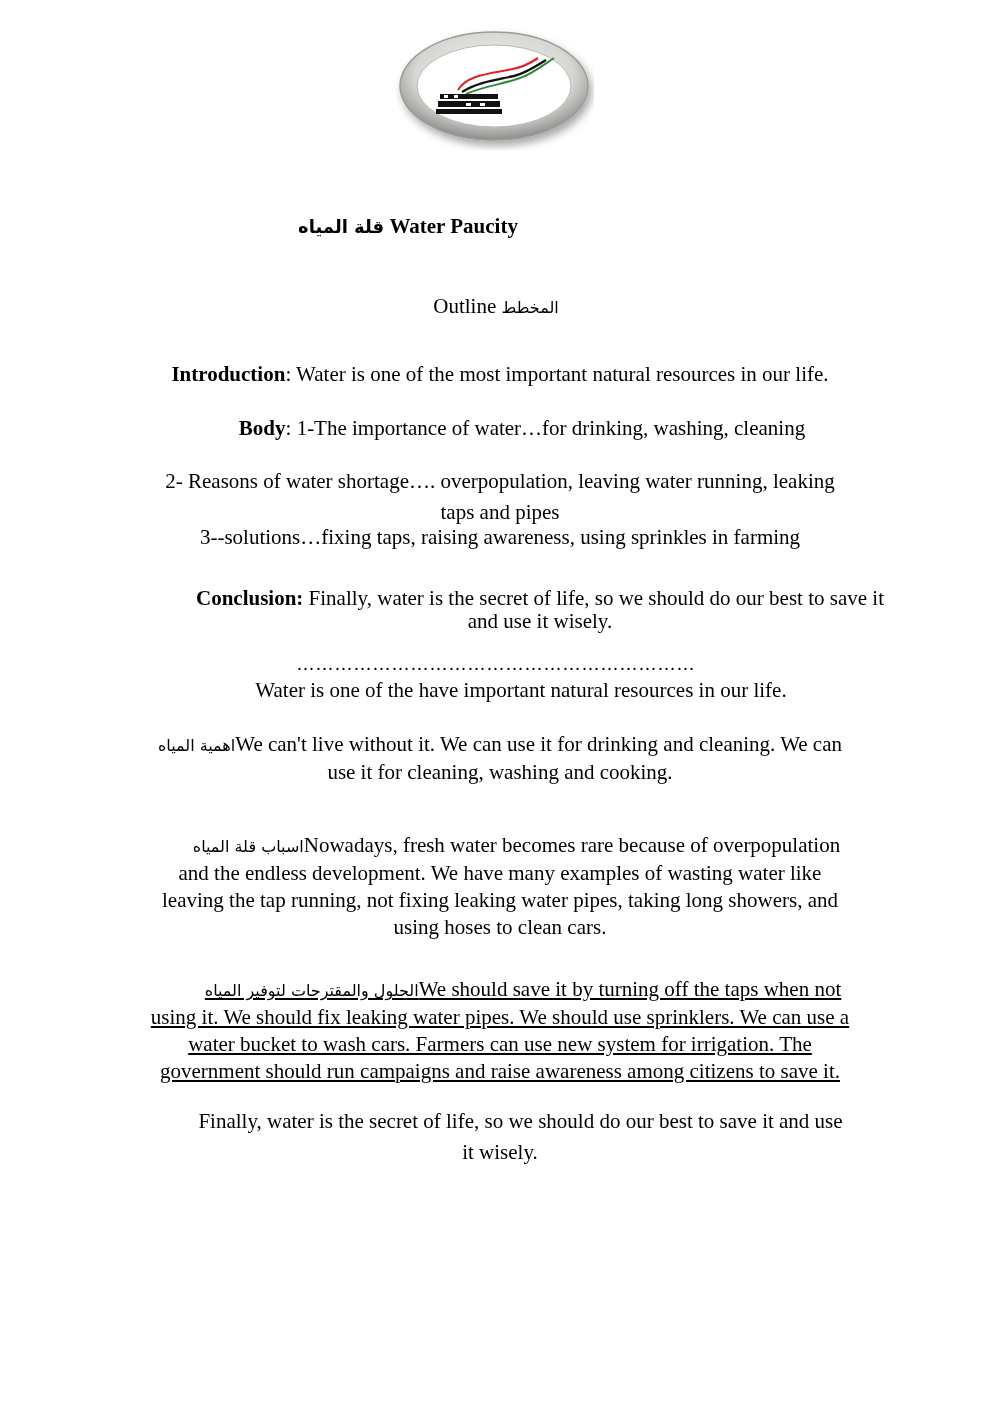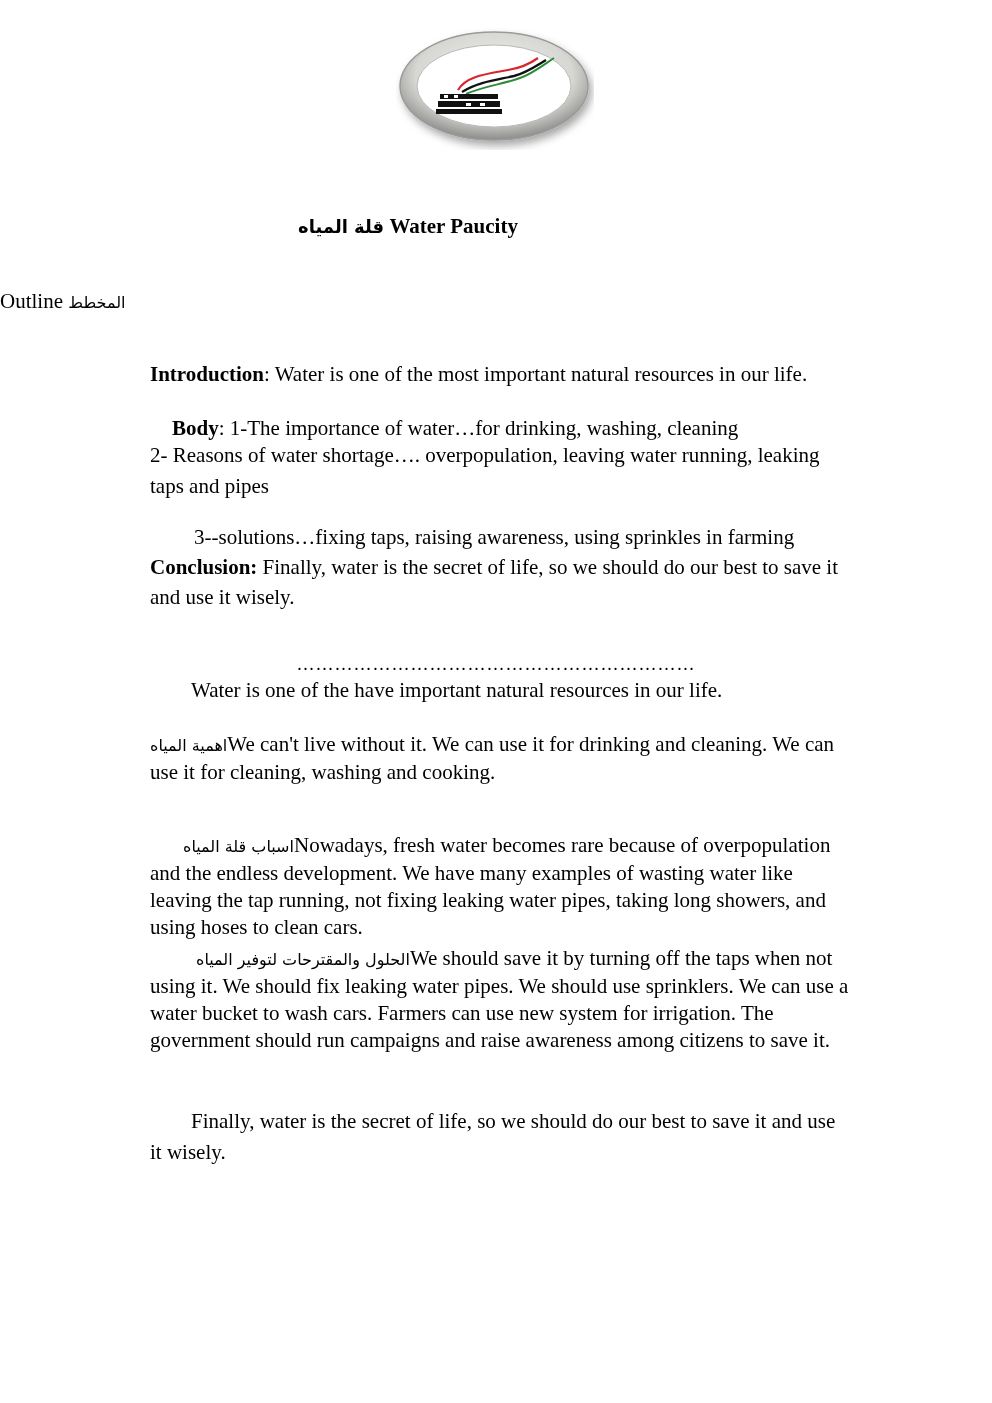--- a/index.html
+++ b/index.html
@@ -9,26 +9,27 @@
     color: #000;
   }
   .logo {
     position: absolute; left: 396px; top: 28px; width: 198px; height: 122px;
   }
   .title {
     position: absolute; left: 0; width: 816px; top: 212px; text-align: center;
     font-weight: bold; font-size: 21px; line-height: 28px;
   }
   .outline-head {
-    position: absolute; left: 0; width: 992px; top: 287px; 
-    font-size: 21px; line-height: 28px;
+    position: absolute; left: 0; width: 992px; top: 287px; text-align: center;
+    font-size: 21px; line-height: 38px;
   }
   .text {
     position: absolute; left: 150px; width: 700px; font-size: 21px; line-height: 27px;
     margin: 0;
+    text-align: center;
   }
   .ar { font-family: "DejaVu Sans", sans-serif; font-size: 16px; unicode-bidi: isolate; direction: rtl; }
   .dots {
     position: absolute; left: 0; width: 992px; top: 652px; text-align: center;
     font-size: 18px; line-height: 24px; letter-spacing: 1px;
   }
   b { font-weight: bold; }
 </style>
 </head>
 <body>
@@ -69,35 +70,35 @@
   <span>Outline</span>
   <span class="ar">المخطط</span>
 </div>
 
 <p class="text" style="top:361px;">
   <b>Introduction</b><span>: Water is one of the most important natural resources in our life.</span>
 </p>
 <p class="text" style="top:415px;margin-left:22px;">
   <b>Body</b><span>: 1-The importance of water…for drinking, washing, cleaning</span>
 </p>
-<p class="text" style="top:440px; line-height:31px;">2- Reasons of water shortage…. overpopulation, leaving water running, leaking taps and pipes</p>
-<p class="text" style="top:524px;margin-left:44px;">3--solutions…fixing taps, raising awareness, using sprinkles in farming</p>
-<p class="text" style="top:552px; line-height:30px;">
+<p class="text" style="top:466px; line-height:31px;">2- Reasons of water shortage…. overpopulation, leaving water running, leaking taps and pipes</p>
+<p class="text" style="top:524px;">3--solutions…fixing taps, raising awareness, using sprinkles in farming</p>
+<p class="text" style="top:587px; line-height:23px;margin-left:40px;">
   <b>Conclusion:</b><span> Finally, water is the secret of life, so we should do our best to save it and use it wisely.</span>
 </p>
 
 <div class="dots">………………………………………………………</div>
 
 <p class="text" style="top:677px; left:191px; width:660px;">Water is one of the have important natural resources in our life.</p>
 
 <p class="text" style="top:731px;">
   <span class="ar">اهمية المياه</span><span>We can't live without it. We can use it for drinking and cleaning. We can use it for cleaning, washing and cooking.</span>
 </p>
 
 <p class="text" style="top:832px; text-indent:33px;">
   <span class="ar">اسباب قلة المياه</span><span>Nowadays, fresh water becomes rare because of overpopulation and the endless development. We have many examples of wasting water like leaving the tap running, not fixing leaking water pipes, taking long showers, and using hoses to clean cars.</span>
 </p>
 
-<p class="text" style="top:945px; text-indent:46px;">
+<p class="text" style="top:976px; text-indent:46px;text-decoration:underline;">
   <span class="ar">الحلول والمقترحات لتوفير المياه</span><span>We should save it by turning off the taps when not using it. We should fix leaking water pipes. We should use sprinklers. We can use a water bucket to wash cars. Farmers can use new system for irrigation. The government should run campaigns and raise awareness among citizens to save it.</span>
 </p>
 
 <p class="text" style="top:1106px; text-indent:41px; line-height:31px;">Finally, water is the secret of life, so we should do our best to save it and use it wisely.</p>
 
 </body></html>

